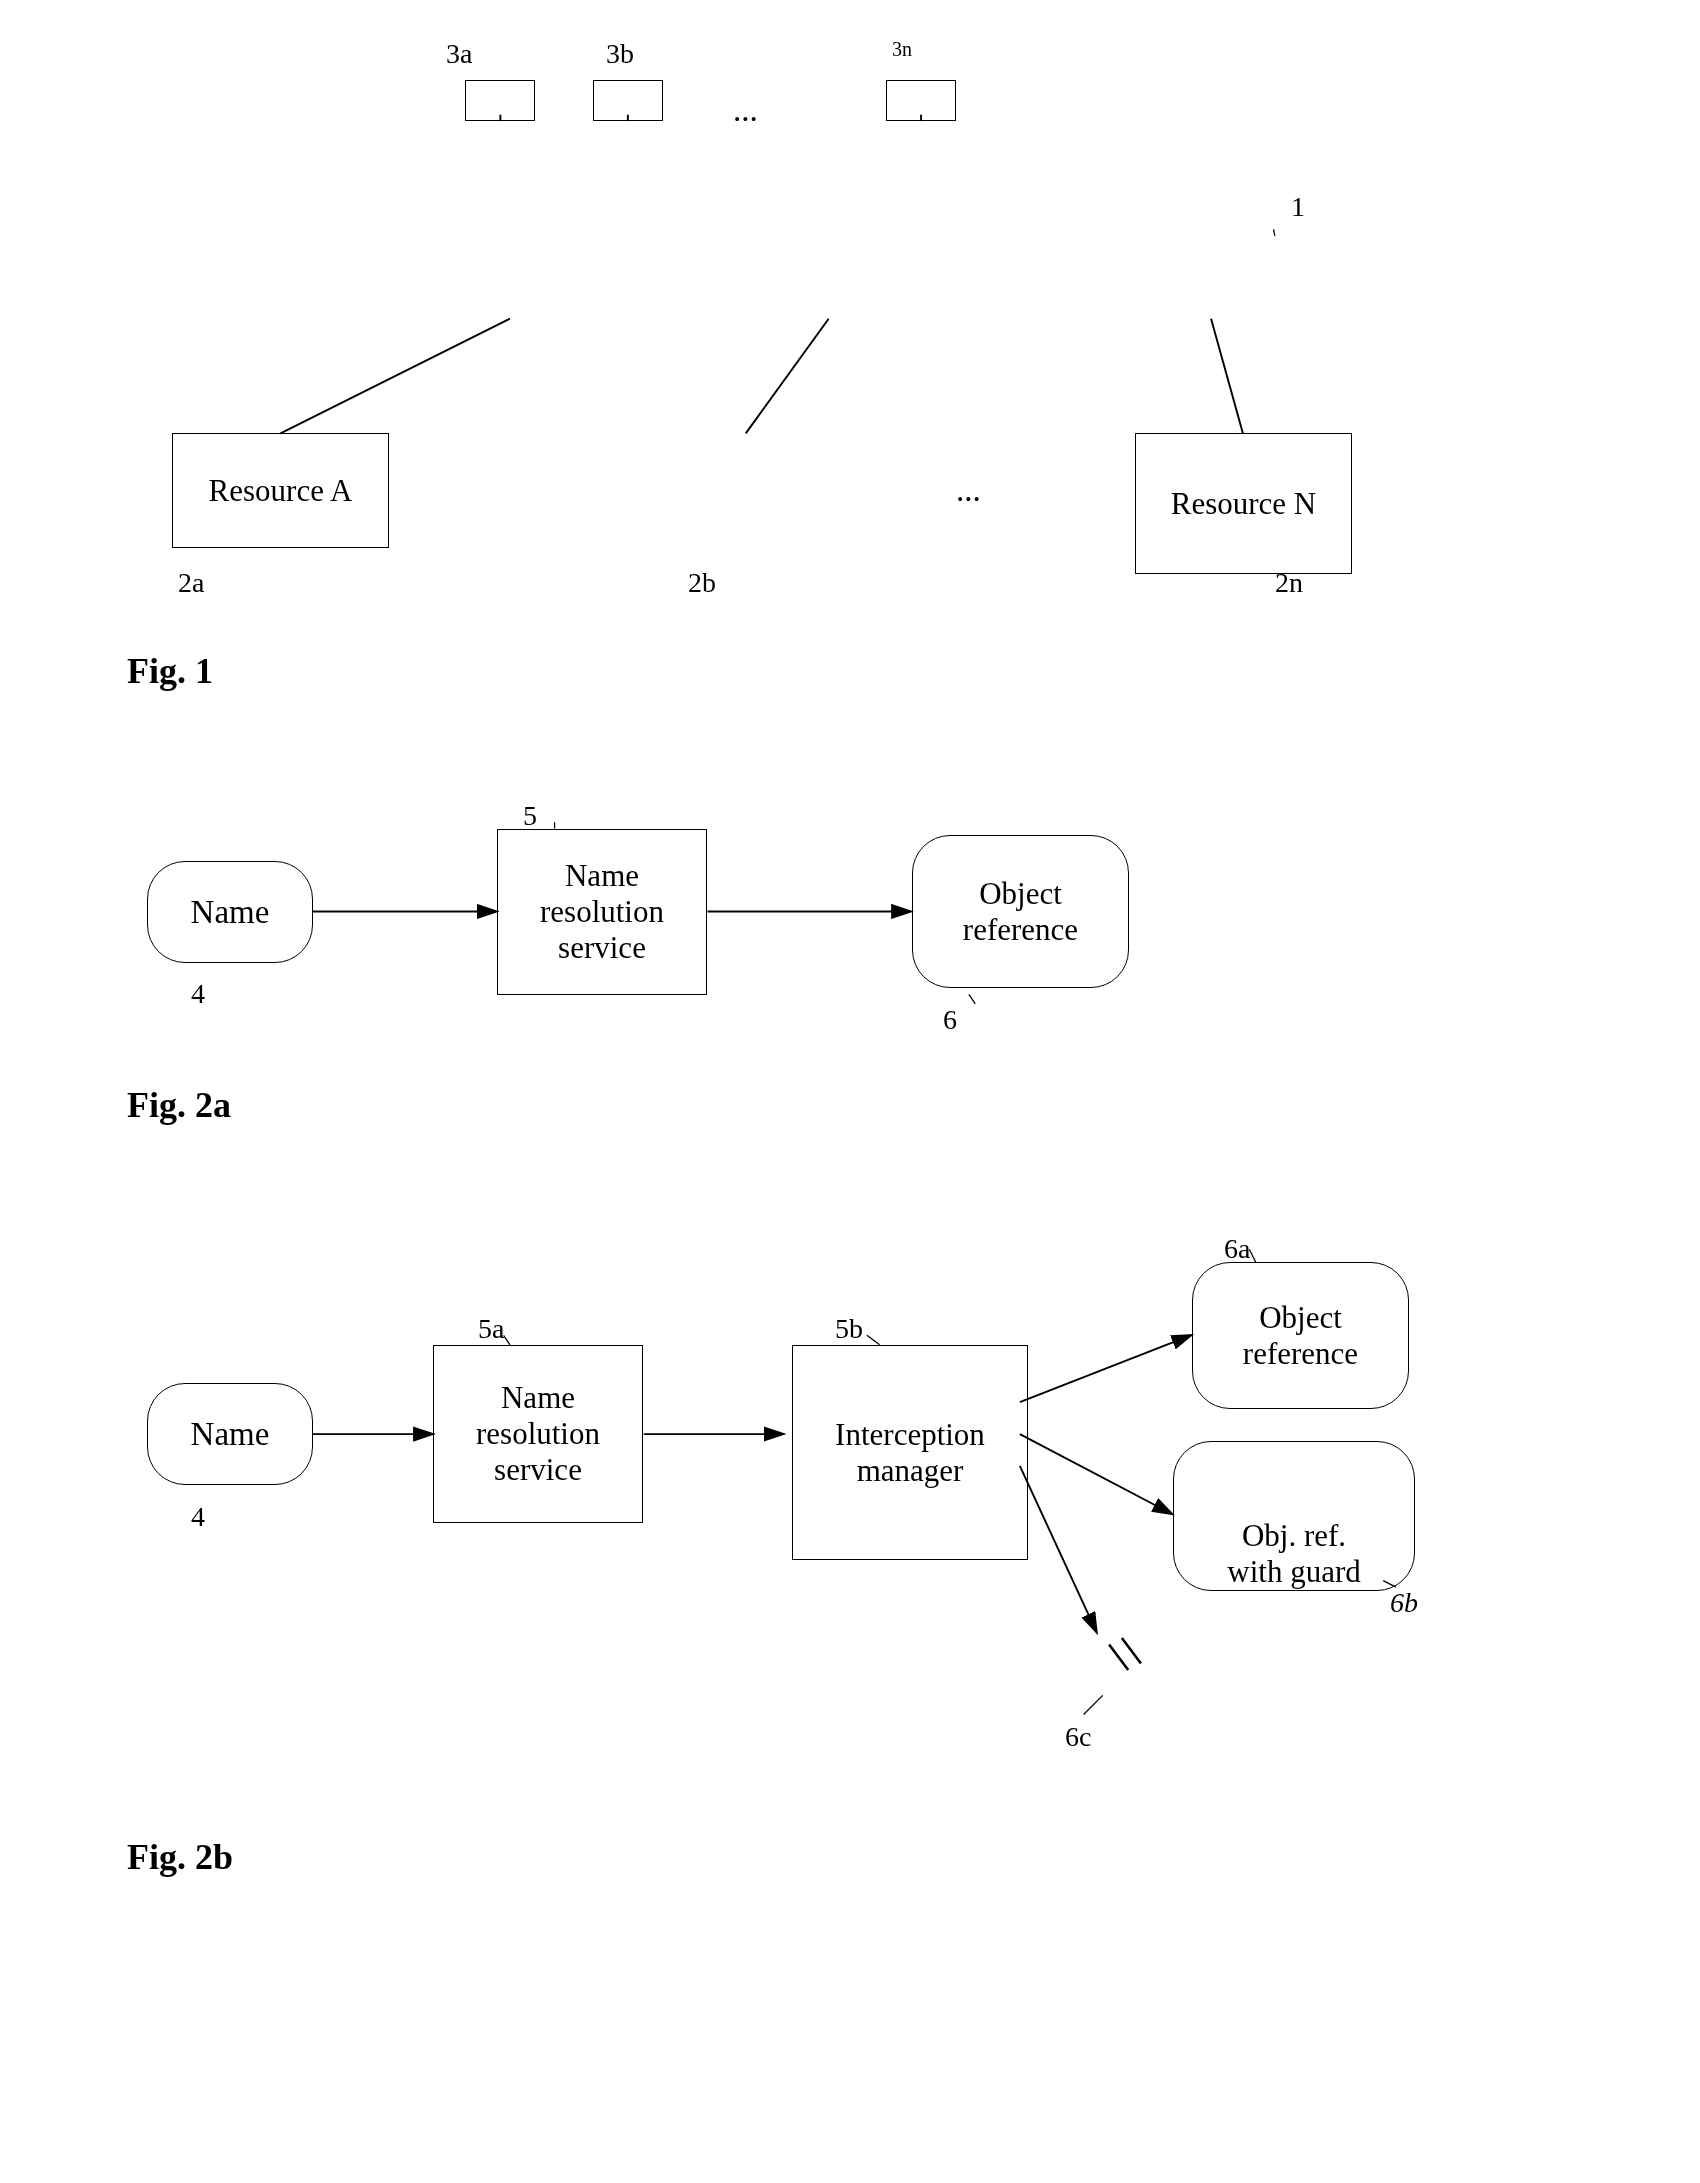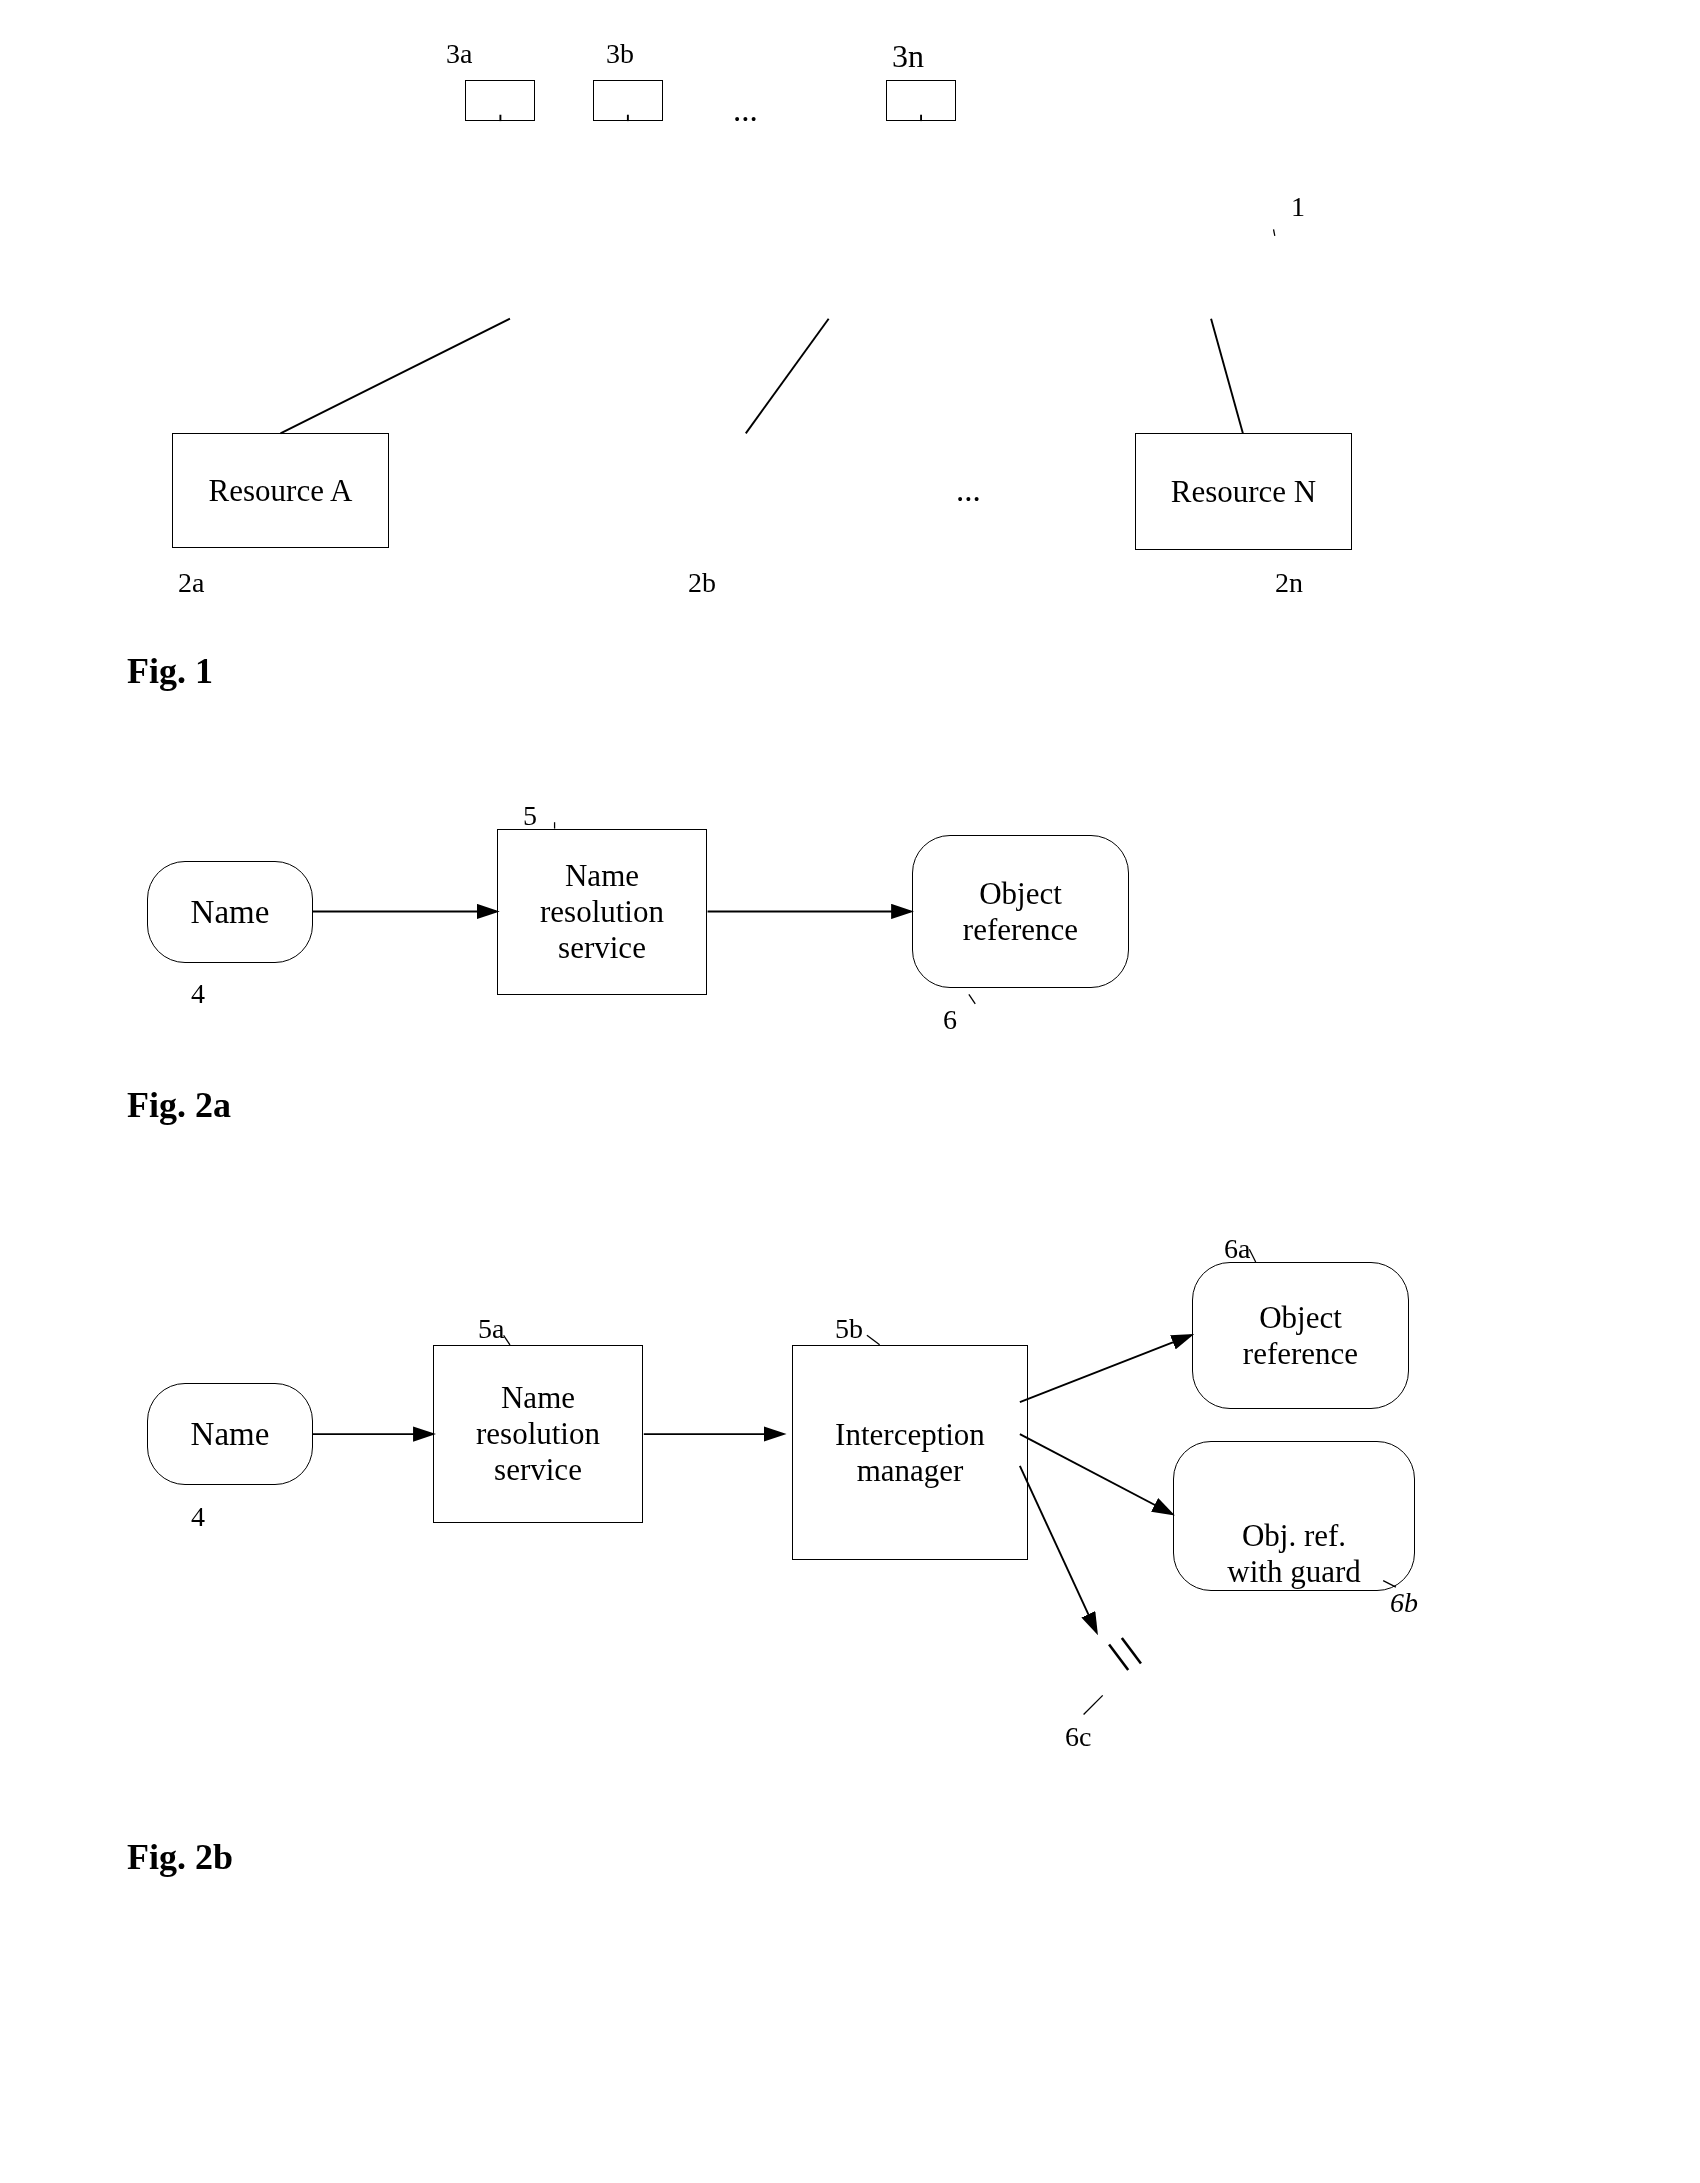--- a/index.html
+++ b/index.html
@@ -77,34 +77,34 @@
 
 
   <div class="tab" style="left:465px; top:80px; width:70px; height:41px;"></div>
 
   <div class="tab" style="left:593px; top:80px; width:70px; height:41px;"></div>
 
   <div class="tab" style="left:886px; top:80px; width:70px; height:41px;"></div>
 
   <span class="label" style="left:446px; top:38px; font-size:28px;">3a</span>
   <span class="label" style="left:606px; top:38px; font-size:28px;">3b</span>
-  <span class="label" style="left:892px; top:38px; font-size:32px;text-align:center;">3n</span>
+  <span class="label" style="left:892px; top:38px; font-size:20px;text-align:center;">3n</span>
 
   <span class="label" style="left:733px; top:92px; font-size:33px;">...</span>
 
   <span class="label" style="left:1291px; top:191px; font-size:28px;">1</span>
 
   <div class="box" style="left:172px; top:433px; width:217px; height:115px;">
     <span style="font-size:31px;">Resource A</span>
   </div>
   <span class="label" style="left:178px; top:567px; font-size:28px;">2a</span>
 
   <span class="label" style="left:688px; top:567px; font-size:28px;">2b</span>
 
-  <div class="box" style="left:1135px; top:433px; width:217px; height:117px;">
+  <div class="box" style="left:1135px; top:433px; width:217px; height:141px;">
     <span style="font-size:31px;">Resource N</span>
   </div>
   <span class="label" style="left:1275px; top:567px; font-size:28px;">2n</span>
 
   <span class="label" style="left:956px; top:472px; font-size:33px;">...</span>
 
   <span class="fig-label" style="left:127px; top:650px; font-size:36px;">Fig. 1</span>
 
   <div class="box box-very-rounded" style="left:147px; top:861px; width:166px; height:102px;">
     <span style="font-size:33px;">Name</span>

